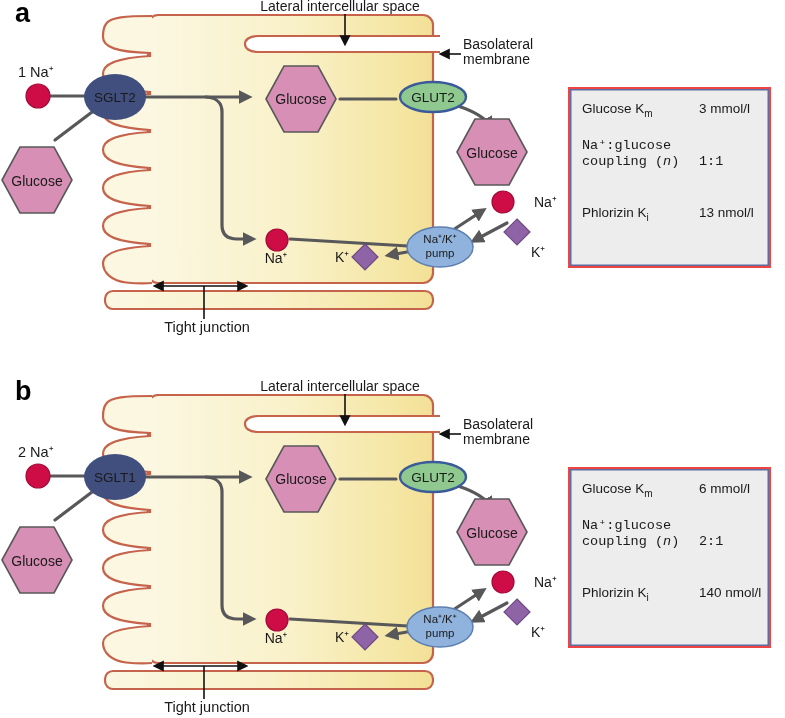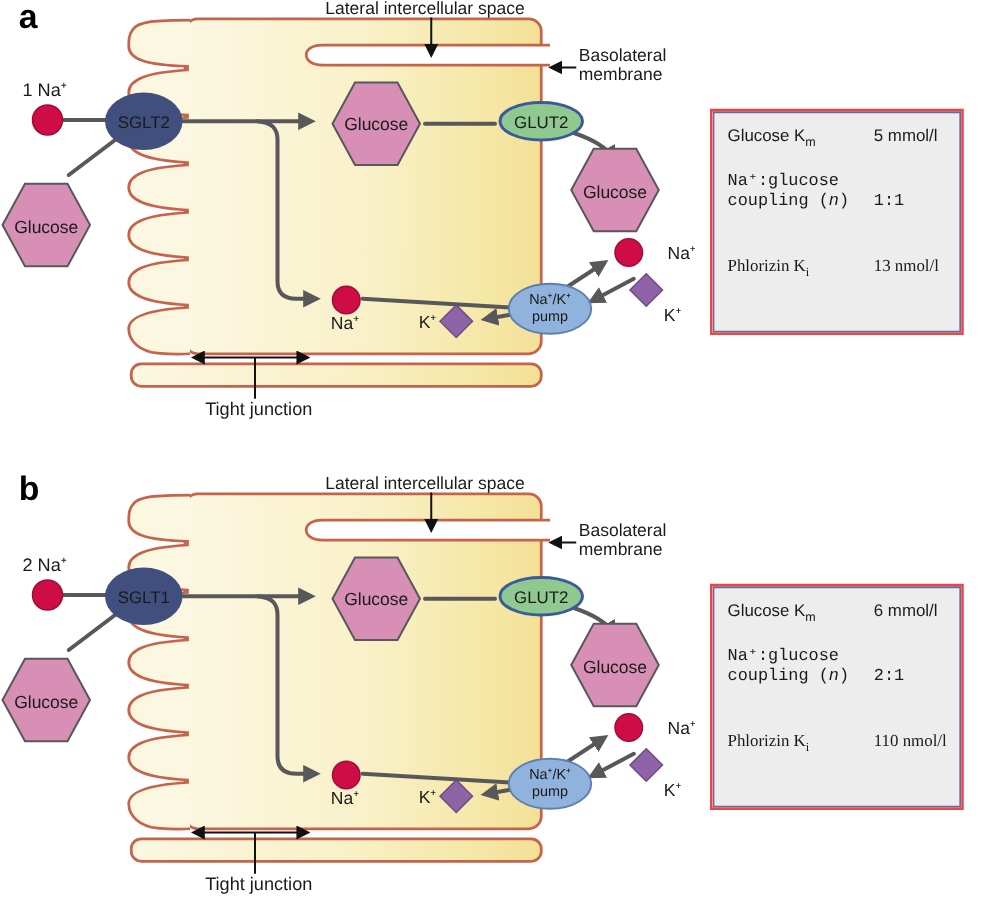--- a/index.html
+++ b/index.html
@@ -9,21 +9,21 @@
   svg.panel{position:absolute;left:0;}
   svg text{font-family:"Liberation Sans",sans-serif;fill:#1a1a1a;}
   .infobox{position:absolute;left:568px;width:203px;height:181px;background:#EDEDED;
            border:2px solid #ef4444;box-shadow:inset 0 0 0 1.5px #5F6C9F;box-sizing:border-box;
            font-size:13.5px;line-height:16px;}
   .ib-row{position:absolute;left:12px;right:6px;}
   .ib-row .val{position:absolute;left:117px;top:0;white-space:nowrap;}
   .ib-row.two-line .val{top:auto;bottom:0;}
   .ib-row sub{font-size:10px;line-height:0;}
   .ital{font-style:italic;}
-  .r1{top:12px;} .r2{top:49px;font-family:Liberation Mono, monospace;} .r3{top:116px;font-family:Liberation Serif, serif;}
+  .r1{top:12px;} .r2{top:49px;font-family:Liberation Mono, monospace;} .r3{top:116px;}
 </style>
 </head>
 <body>
 
 <div id="figure">
 
   <div class="panel-letter" style="top:-2px">a</div>
 
   <svg class="panel" style="top:0" width="785" height="340" viewBox="0 0 785 340">
     <defs>
@@ -100,21 +100,21 @@
     <text x="440" y="257" font-size="11.5" text-anchor="middle">pump</text>
     <text x="534" y="207" font-size="14">Na⁺</text>
     <text x="531" y="257" font-size="14">K⁺</text>
     <text x="349" y="262" font-size="14" text-anchor="end">K⁺</text>
     <text x="207" y="332" font-size="14.5" text-anchor="middle">Tight junction</text>
   </svg>
 
   <div class="infobox" style="top:87px">
     <div class="ib-row r1">
       <span>Glucose K</span><sub>m</sub>
-      <span class="val">5 mmol/l</span>
+      <span class="val">3 mmol/l</span>
     </div>
     <div class="ib-row r2 two-line">
       <div>Na⁺:glucose</div>
       <div><span>coupling (</span><span class="ital">n</span><span>)</span></div>
       <span class="val">1:1</span>
     </div>
     <div class="ib-row r3">
       <span>Phlorizin K</span><sub>i</sub>
       <span class="val">13 nmol/l</span>
     </div>
@@ -204,17 +204,17 @@
       <span>Glucose K</span><sub>m</sub>
       <span class="val">6 mmol/l</span>
     </div>
     <div class="ib-row r2 two-line">
       <div>Na⁺:glucose</div>
       <div><span>coupling (</span><span class="ital">n</span><span>)</span></div>
       <span class="val">2:1</span>
     </div>
     <div class="ib-row r3">
       <span>Phlorizin K</span><sub>i</sub>
-      <span class="val">110 nmol/l</span>
+      <span class="val">140 nmol/l</span>
     </div>
   </div>
 
 </div>
 
 </body></html>

